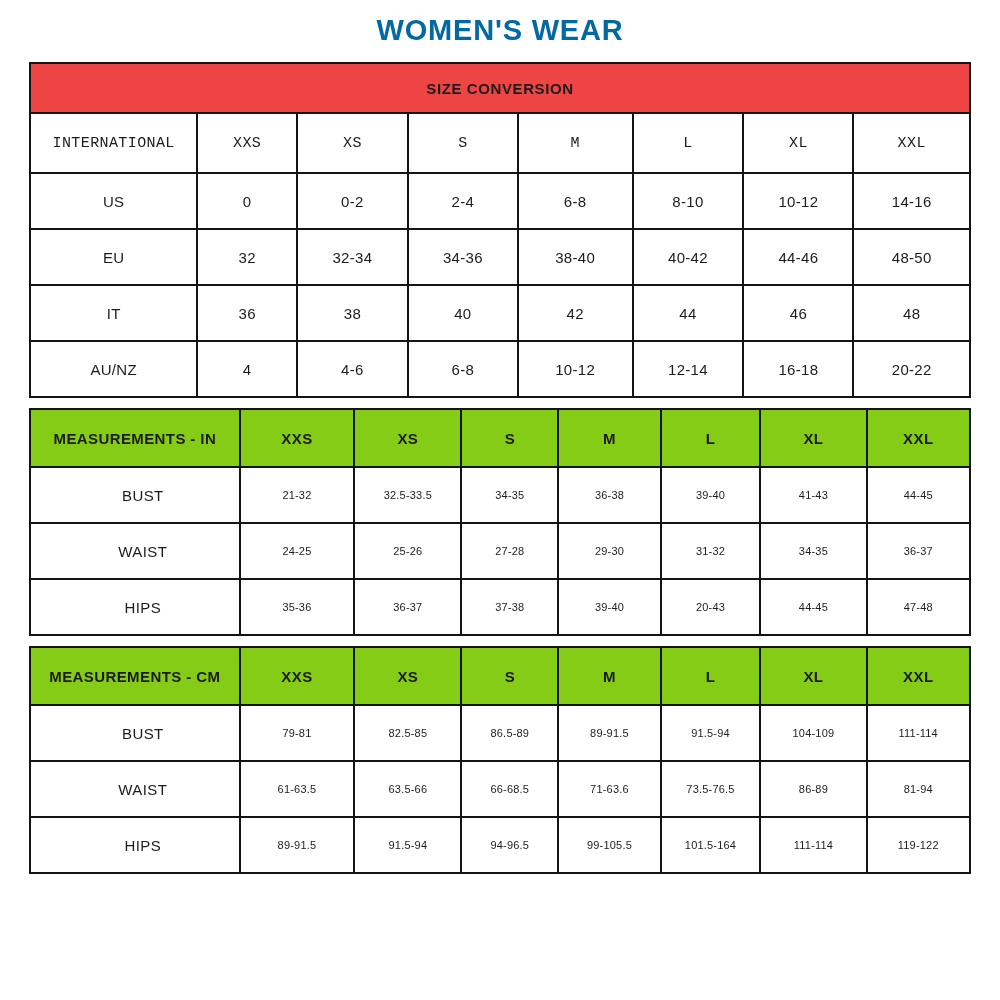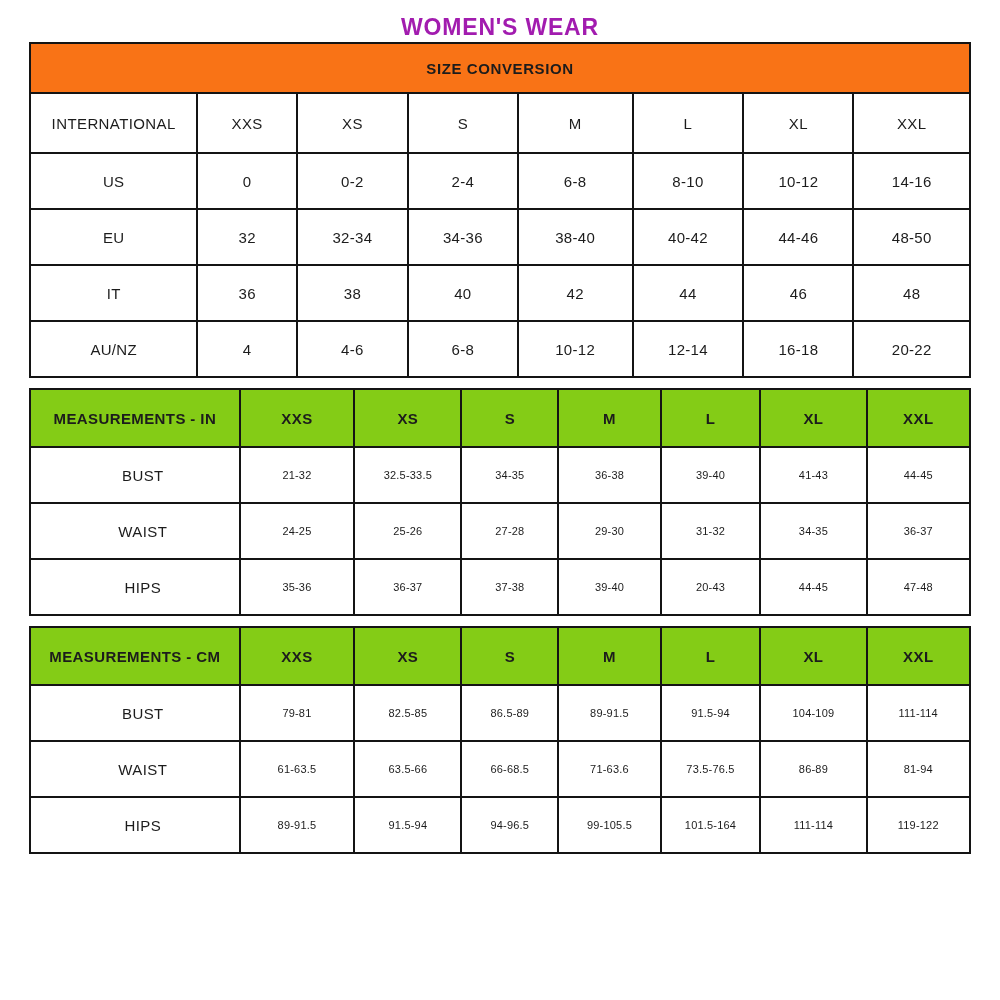--- a/index.html
+++ b/index.html
@@ -10,53 +10,53 @@
     font-family: "Liberation Sans", sans-serif;
     color: #1c1c1c;
   }
   .page {
     width: 1000px;
     height: 1000px;
     padding: 14px 29px 0 29px;
   }
   .page-title {
     text-align: center;
-    font-size: 23px;
+    font-size: 29px;
     font-weight: 700;
     letter-spacing: 0.8px;
-    color: #a21caf;
-    margin-bottom: 1px;
+    color: #0369a1;
+    margin-bottom: 15px;
   }
   table {
     border-collapse: collapse;
     width: 100%;
     table-layout: fixed;
   }
   table, th, td {
     border: 2px solid #141414;
   }
   th, td {
     text-align: center;
     vertical-align: middle;
     padding: 0 4px;
     overflow: hidden;
     white-space: nowrap;
   }
   .tbl-wrap { margin-bottom: 10px; }
 
   
   .banner-cell {
-    background: #f97316;
+    background: #ef4444;
     height: 50px;
     font-size: 15px;
     font-weight: 700;
     letter-spacing: 0.6px;
   }
   
-  .t1 .hdr-row td { height: 60px; font-size: 15px; letter-spacing: 0.4px; }
+  .t1 .hdr-row td { height: 60px; font-size: 15px; letter-spacing: 0.4px; font-family: Liberation Mono, monospace; }
   .t1 .data-row td { height: 56px; font-size: 15px; letter-spacing: 0.3px; }
 
   
   .t2 .hdr-row td, .t3 .hdr-row td {
     background: #84cc16;
     height: 58px;
     font-size: 15px;
     font-weight: 700;
     letter-spacing: 0.4px;
   }

